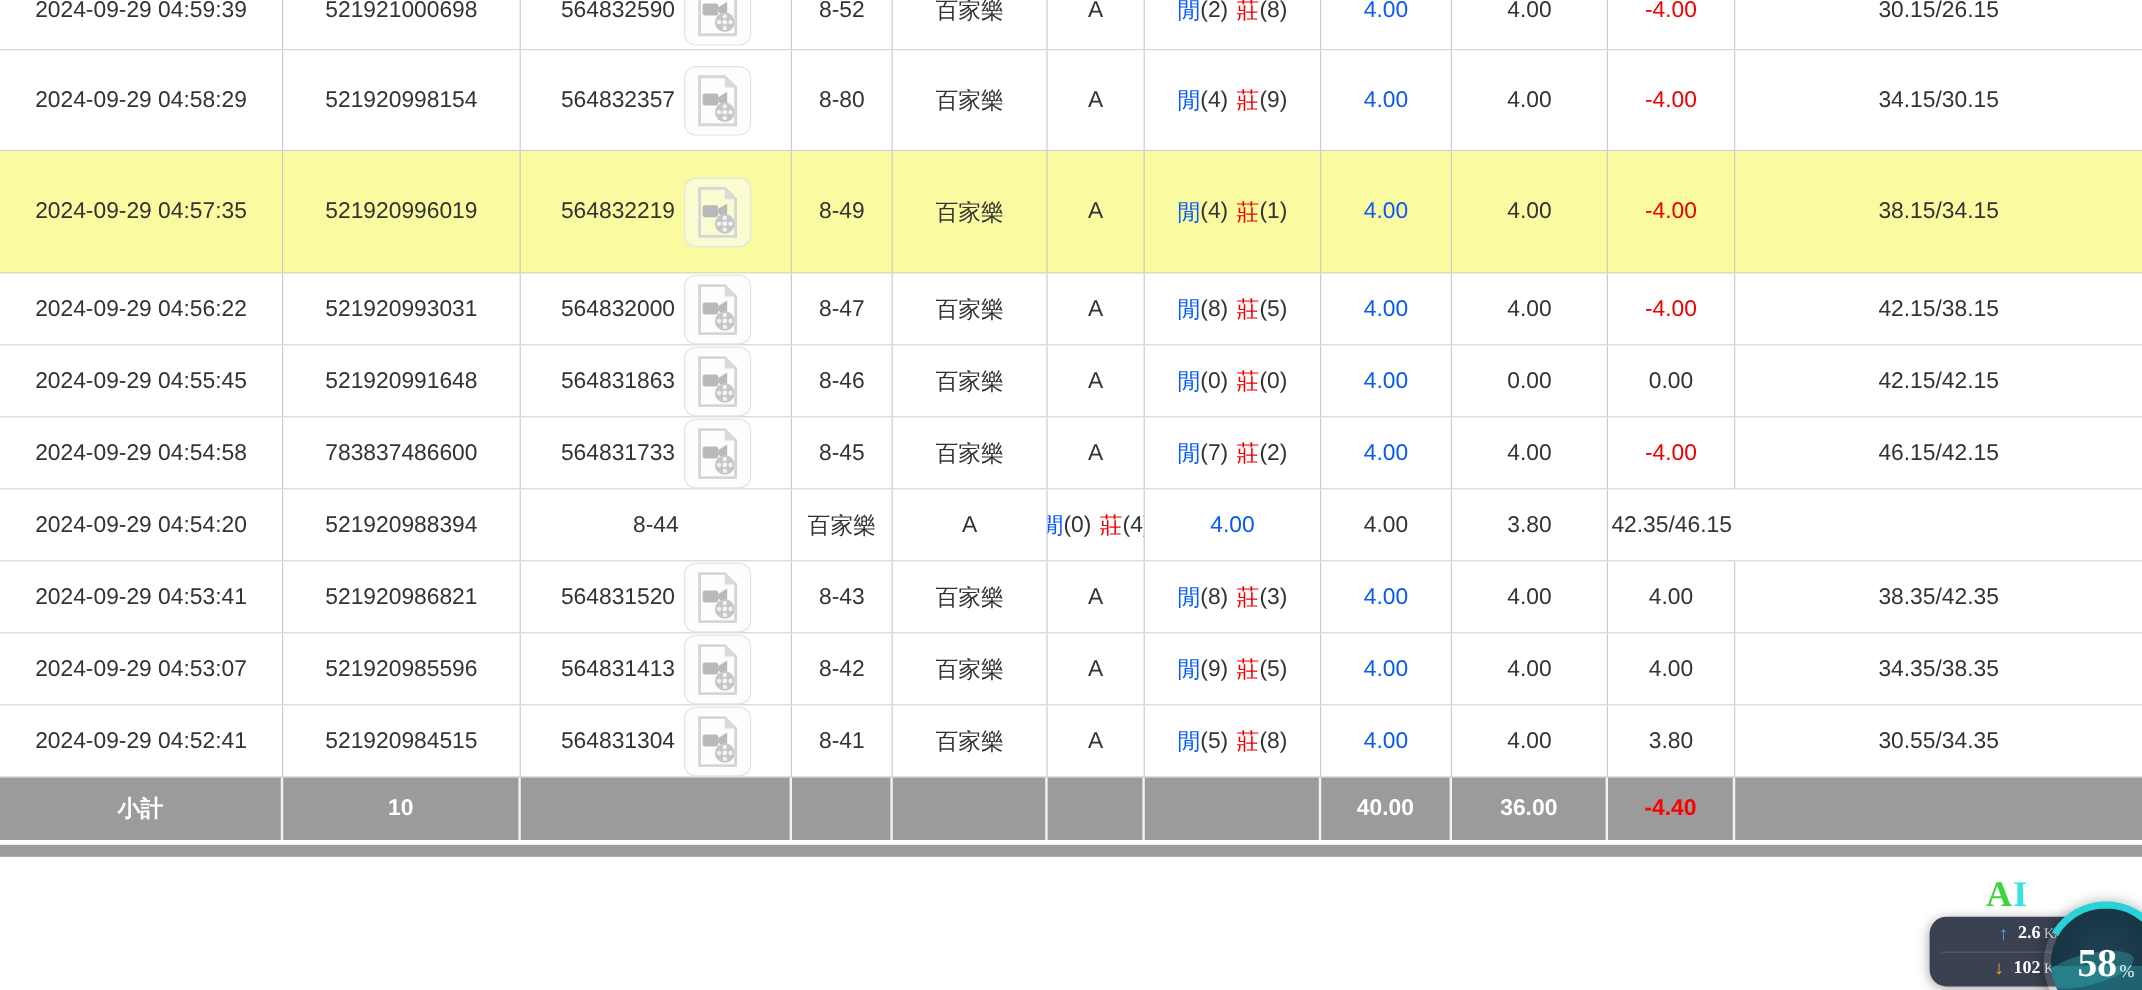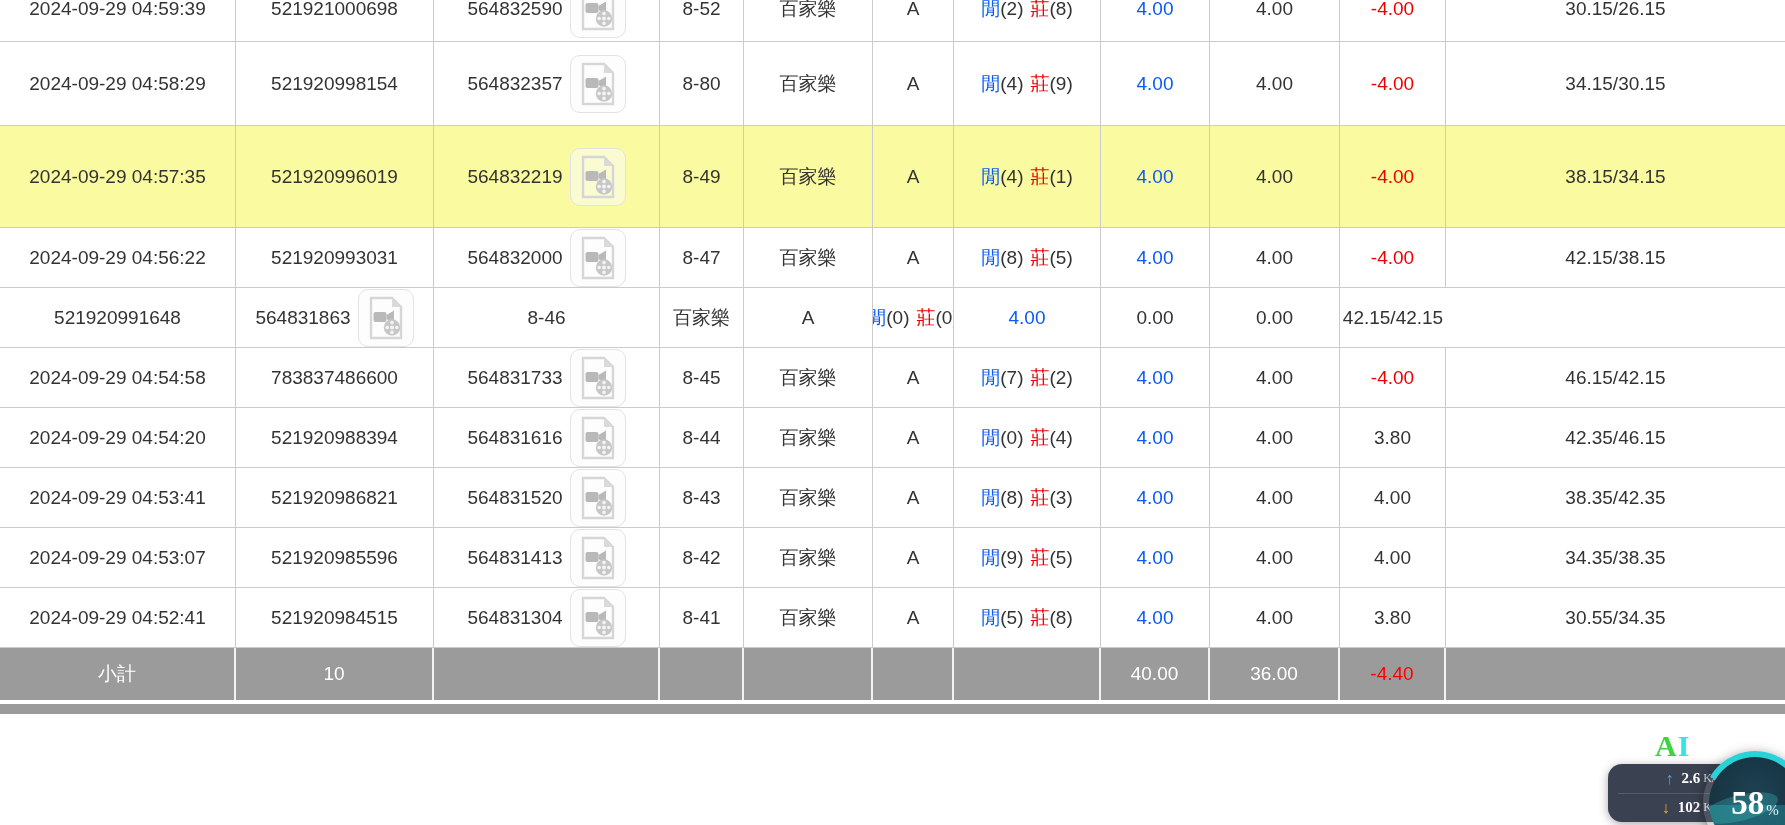--- a/index.html
+++ b/index.html
@@ -36,21 +36,21 @@
     display:flex;align-items:center;justify-content:center;padding:0;cursor:pointer;
   }
   
   .tfoot{
     display:grid;
     grid-template-columns:236px 198px 226px 84px 129px 81px 147px 109px 130px 106px 1fr;
     height:52px;background:#9b9b9b;box-sizing:border-box;
   }
   .fcell{
     display:flex;align-items:center;justify-content:center;
-    color:#fff;font-size:19px;font-weight:400;border-right:2px solid #f2f2f2;box-sizing:border-box;
+    color:#fff;font-size:19px;font-weight:700;border-right:2px solid #f2f2f2;box-sizing:border-box;
   }
   .fcell:last-child{border-right:none;}
   .fcell.red{color:#ff0000;}
   .gap{height:4px;background:#fff;}
   .strip{height:10px;background:#9b9b9b;}
   
   .widget{position:absolute;right:0;bottom:0;width:1785px;height:825px;pointer-events:none;font-family:Liberation Serif, serif;}
   .ai{
     position:absolute;left:1655px;top:731px;font-size:30px;font-weight:800;
     line-height:1;pointer-events:auto;cursor:pointer;letter-spacing:1px;
@@ -226,20 +226,21 @@
           <span>(8)</span>
           <span class="res-b">莊</span>
           <span>(5)</span>
         </div>
         <div class="cell c-bet">4.00</div>
         <div class="cell c-valid">4.00</div>
         <div class="cell c-winloss red">-4.00</div>
         <div class="cell c-balance">42.15/38.15</div>
       </div>
       <div class="row">
+        <div class="cell c-time">2024-09-29 04:55:45</div>
         <div class="cell c-order_id">521920991648</div>
         <div class="cell c-game_id">
           <span>564831863</span>
   <button class="vbtn">
     <svg width="40" height="44" viewBox="0 0 40 44">
       <path d="M5 2 h21 l9 9 v31 h-30 z" fill="none" stroke="#d6d6d6" stroke-width="2.4"></path>
       <path d="M26 2 l9 9 h-9 z" fill="#dadada"></path>
       <rect x="7.5" y="16" width="13" height="10" rx="2" fill="#b9b9b9"></rect>
       <path d="M20.5 19 l7.5 -4.5 v13 l-7.5 -4.5 z" fill="#b9b9b9"></path>
       <circle cx="26" cy="31.5" r="8.2" fill="#c7c7c7"></circle>
@@ -295,37 +296,20 @@
           <span>(2)</span>
         </div>
         <div class="cell c-bet">4.00</div>
         <div class="cell c-valid">4.00</div>
         <div class="cell c-winloss red">-4.00</div>
         <div class="cell c-balance">46.15/42.15</div>
       </div>
       <div class="row">
         <div class="cell c-time">2024-09-29 04:54:20</div>
         <div class="cell c-order_id">521920988394</div>
-        <div class="cell c-game_id">
-          <span>564831616</span>
-  <button class="vbtn">
-    <svg width="40" height="44" viewBox="0 0 40 44">
-      <path d="M5 2 h21 l9 9 v31 h-30 z" fill="none" stroke="#d6d6d6" stroke-width="2.4"></path>
-      <path d="M26 2 l9 9 h-9 z" fill="#dadada"></path>
-      <rect x="7.5" y="16" width="13" height="10" rx="2" fill="#b9b9b9"></rect>
-      <path d="M20.5 19 l7.5 -4.5 v13 l-7.5 -4.5 z" fill="#b9b9b9"></path>
-      <circle cx="26" cy="31.5" r="8.2" fill="#c7c7c7"></circle>
-      <circle cx="26" cy="31.5" r="2" fill="#f4f4f4"></circle>
-      <circle cx="26" cy="26.6" r="1.8" fill="#f4f4f4"></circle>
-      <circle cx="26" cy="36.4" r="1.8" fill="#f4f4f4"></circle>
-      <circle cx="21.2" cy="31.5" r="1.8" fill="#f4f4f4"></circle>
-      <circle cx="30.8" cy="31.5" r="1.8" fill="#f4f4f4"></circle>
-    </svg>
-  </button>
-</div>
         <div class="cell c-round">8-44</div>
         <div class="cell c-game">百家樂</div>
         <div class="cell c-table">A</div>
         <div class="cell c-result">
           <span class="res-p">閒</span>
           <span>(0)</span>
           <span class="res-b">莊</span>
           <span>(4)</span>
         </div>
         <div class="cell c-bet">4.00</div>

